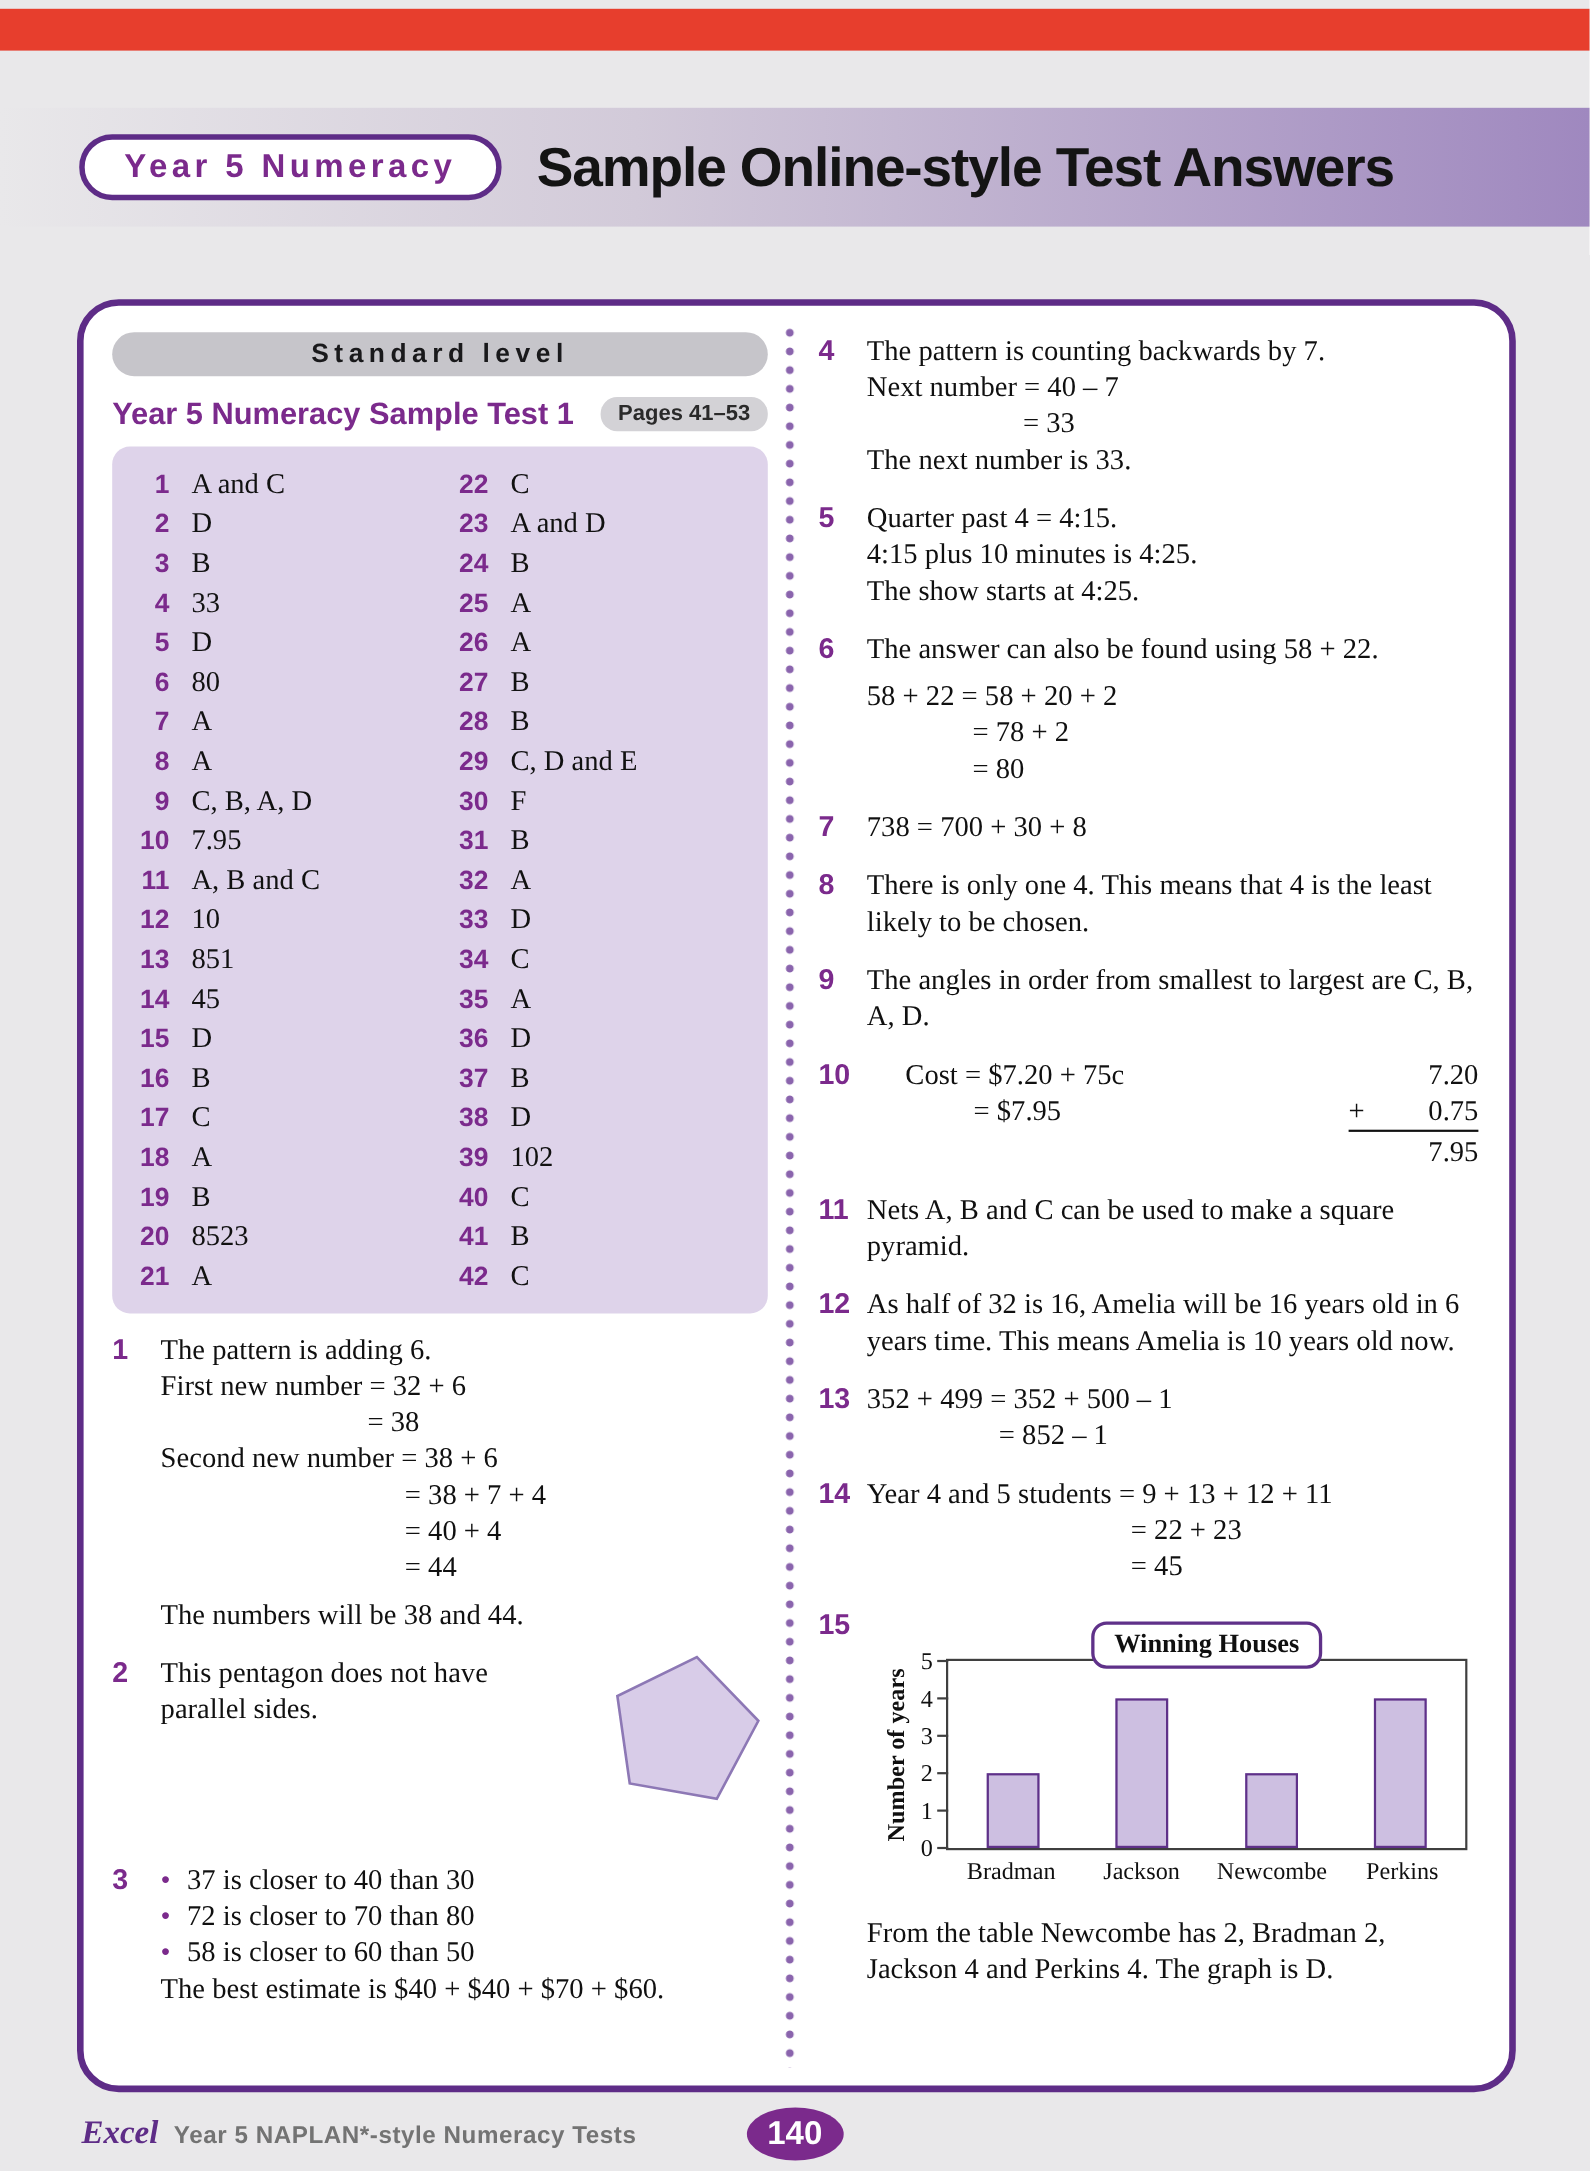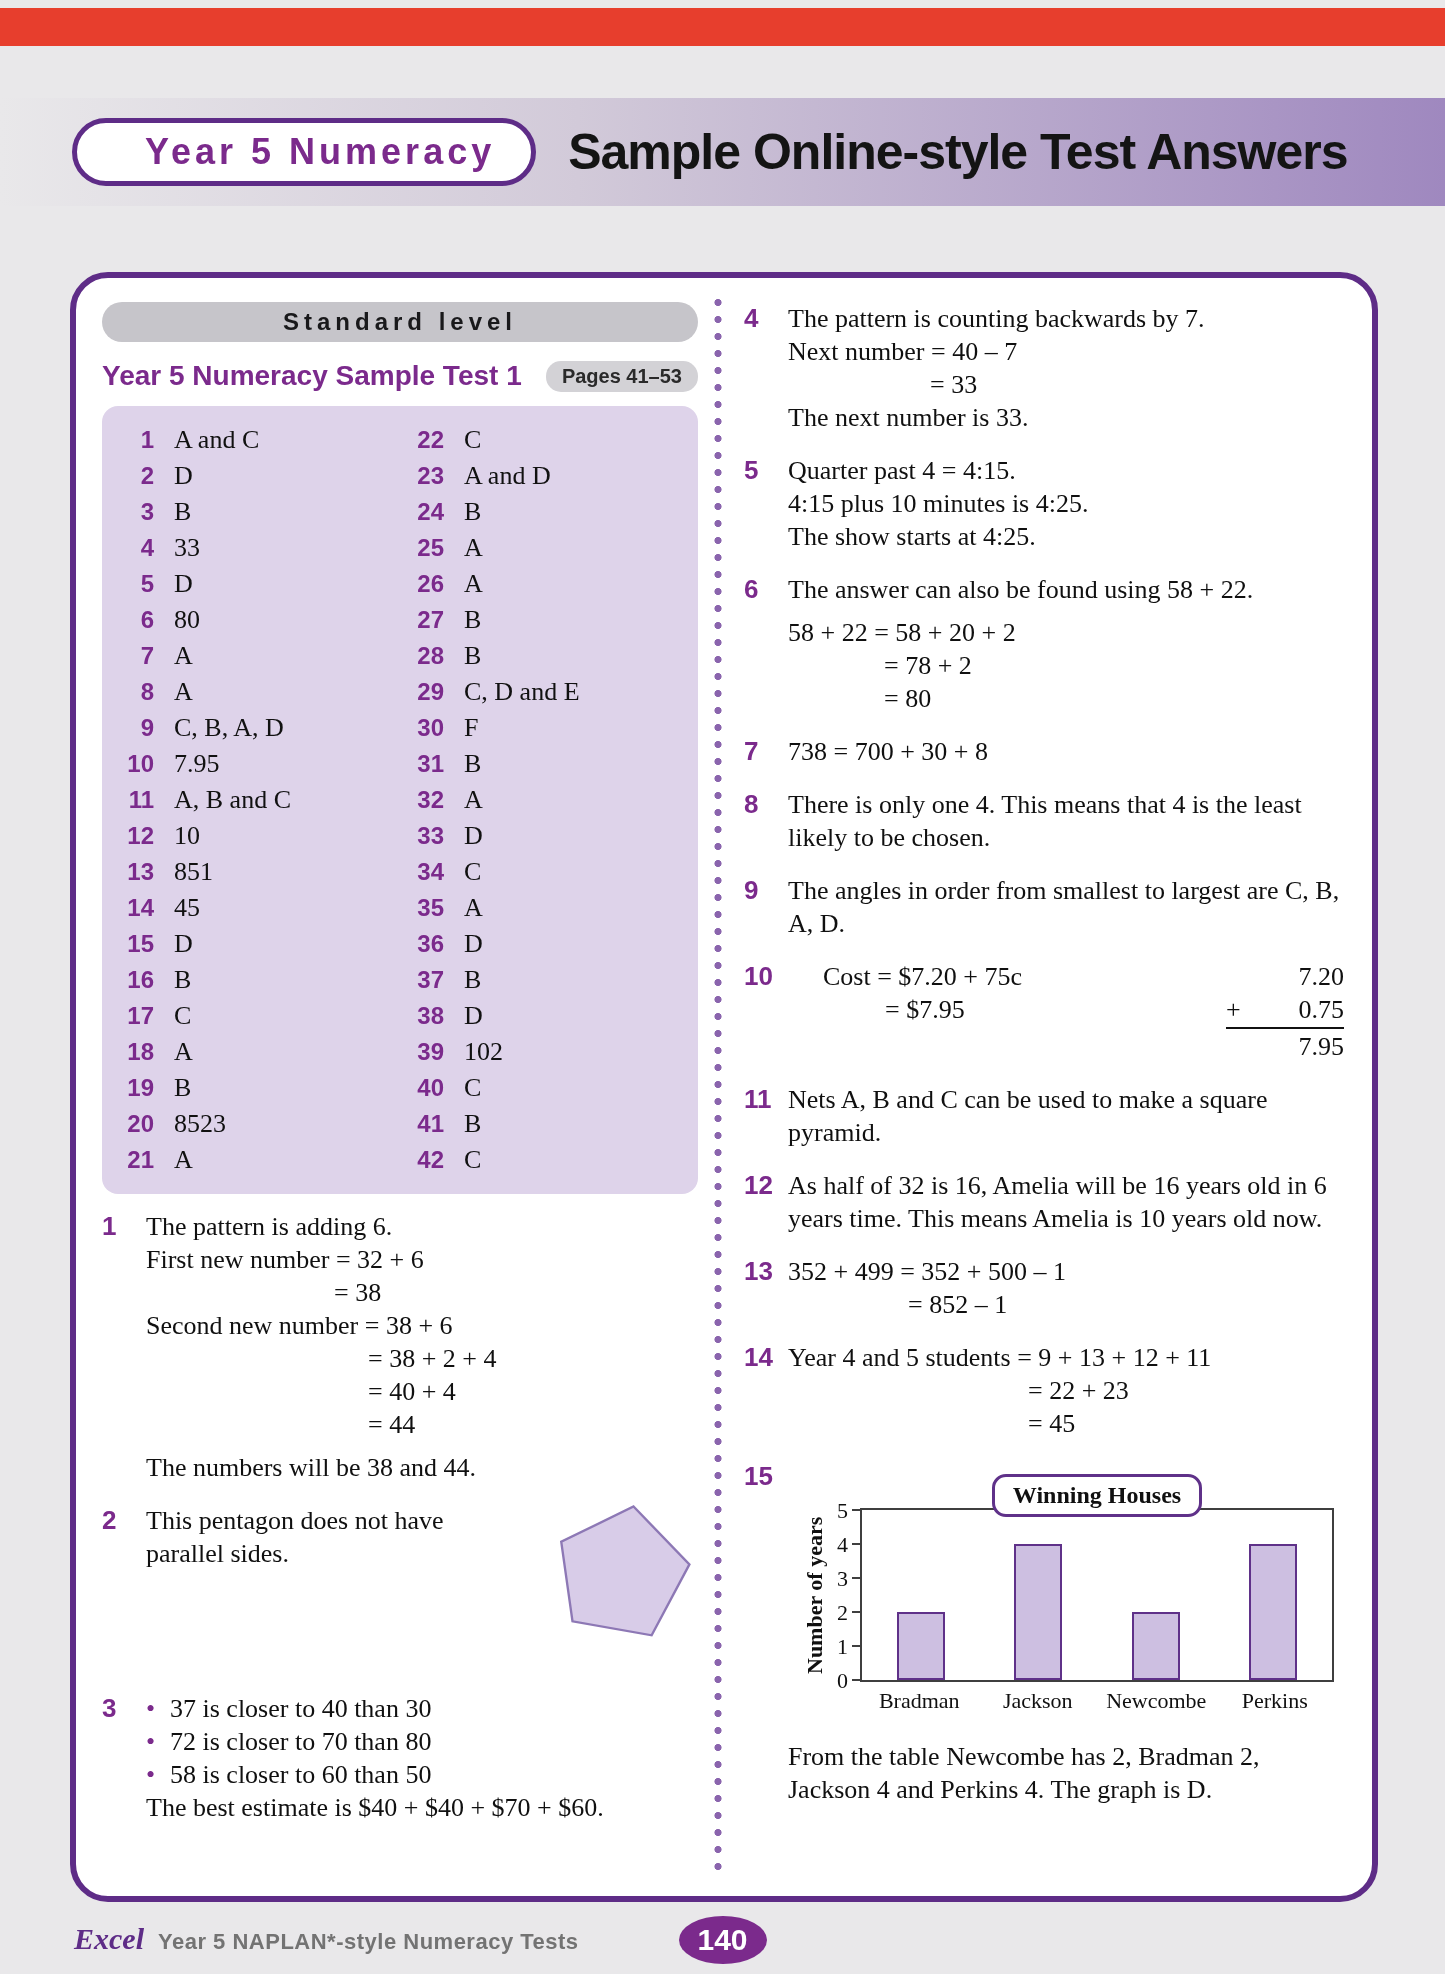--- a/index.html
+++ b/index.html
@@ -14,21 +14,21 @@
   
   .header-band{
     position:absolute;top:98px;left:0;width:100%;height:108px;
     background:linear-gradient(90deg,#e9e8ea 0%,#d2cad9 40%,#9f88bf 100%);
     display:flex;align-items:center;
   }
   .badge{
     margin-left:72px;background:#fff;border:5px solid #5e2c87;border-radius:999px;
     padding:8px 36px;flex:none;
   }
-  .badge span{font-size:36px;font-weight:bold;color:#7b2a8c;letter-spacing:4px;white-space:nowrap;margin-left:32px;}
+  .badge span{font-size:30px;font-weight:bold;color:#7b2a8c;letter-spacing:4px;white-space:nowrap;}
   .page-title{
     margin:0 0 0 32px;font-size:50px;font-weight:bold;color:#141414;letter-spacing:-1px;white-space:nowrap;
   }
 
   
   .main-box{
     position:absolute;top:272px;left:70px;width:1296px;height:1618px;
     background:#fff;border:6px solid #5e2c87;border-radius:38px;
   }
   .col-left{position:absolute;left:26px;top:24px;width:596px;}
@@ -313,21 +313,21 @@
           </div>
       </div>
       <div id="solutions-left">
           <div class="sol">
             <div class="sol-num">1</div>
             <div class="sol-body">
               <div class="sol-line"><span>The pattern is adding 6.</span></div>
               <div class="sol-line"><span>First new number = 32 + 6</span></div>
               <div class="sol-line ind-a"><span>= 38</span></div>
               <div class="sol-line"><span>Second new number = 38 + 6</span></div>
-              <div class="sol-line ind-b"><span>= 38 + 2 + 4</span></div>
+              <div class="sol-line ind-b"><span>= 38 + 7 + 4</span></div>
               <div class="sol-line ind-b"><span>= 40 + 4</span></div>
               <div class="sol-line ind-b"><span>= 44</span></div>
               <div class="sol-line gap-top"><span>The numbers will be 38 and 44.</span></div>
             </div>
           </div>
           <div class="sol has-pentagon">
             <div class="sol-num">2</div>
             <div class="sol-body">
               <div class="sol-line"><span>This pentagon does not have parallel sides.</span></div>
   <div class="pent-wrap">

